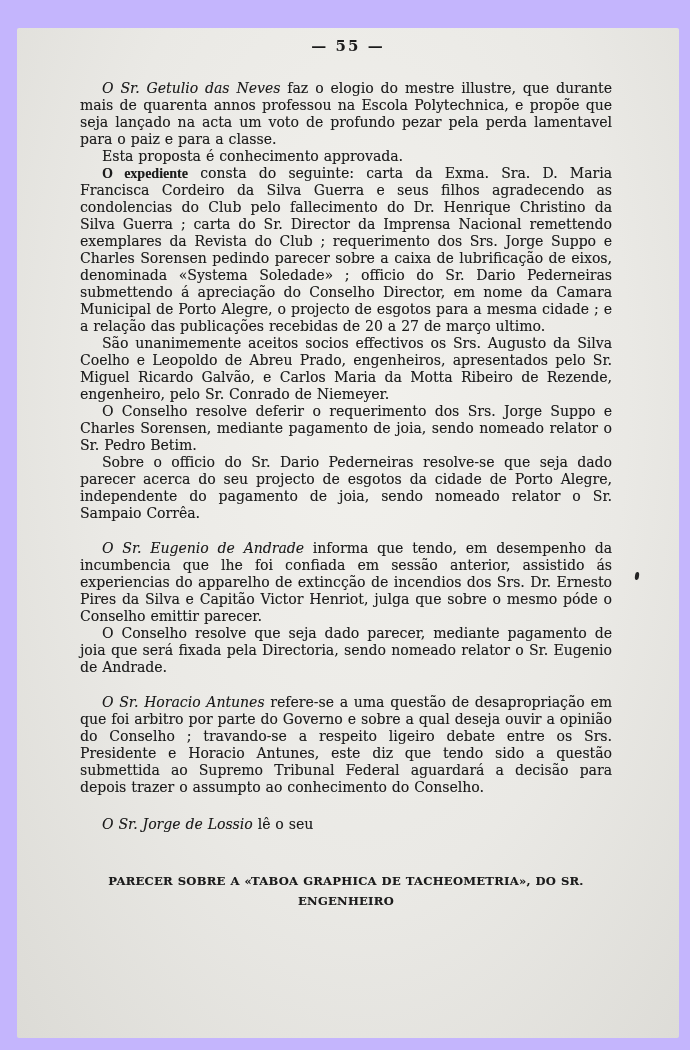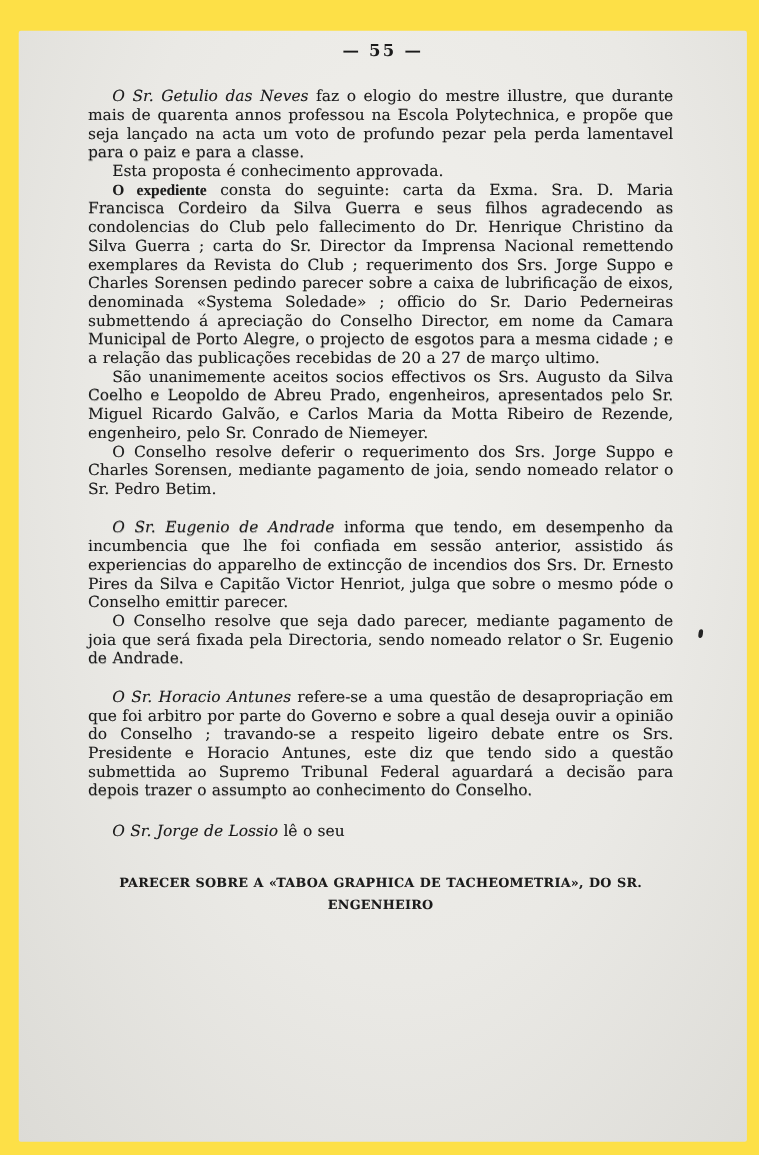--- a/index.html
+++ b/index.html
@@ -4,21 +4,21 @@
 <style>
   html, body { margin: 0; padding: 0; }
   body {
     width: 690px; height: 1050px;
     background: #000;
     position: relative;
     overflow: hidden;
   }
   .scan {
     position: absolute; inset: 0;
-    background: #fde047;
+    background: #c4b5fd;
   }
   .paper {
     position: absolute;
     top: 28px; left: 17px; right: 11px; bottom: 12px;
     background: radial-gradient(ellipse at 52% 35%, #f2f1ed 0%, #eae9e5 55%, #dcdbd6 100%);
     color: #1b1b1b;
     font-family: "DejaVu Serif", "Liberation Serif", serif;
     overflow: hidden;
     border-radius: 2px;
   }
@@ -38,21 +38,21 @@
     text-shadow: 0.2px 0.2px 0.3px rgba(20,20,20,0.35);
   }
   .para { margin: 0; }
   .indent { text-indent: 22px; }
   .gap-sm { margin-top: 18px; }
   .gap-md { margin-top: 20px; }
   .it { font-style: italic; }
   .bd { font-weight: bold; font-family: Liberation Serif, serif; }
   sup { font-size: 9px; line-height: 0; }
   .section-heading {
-    margin: 27px 0 23px 0;
+    margin: 38px 0 23px 0;
     text-align: center;
     text-indent: 0;
     font-weight: bold;
     font-size: 11.5px;
     line-height: 20px;
     letter-spacing: 0.3px;
   }
   .ink-speck {
     position: absolute;
     right: 40px; top: 544px;
@@ -76,20 +76,21 @@
 
       <p class="para indent"><span>Esta proposta é conhecimento approvada.</span></p>
 
 
       <p class="para indent"><span class="bd">O expediente</span><span> consta do seguinte: carta da Exma. Sra. D. Maria Francisca Cordeiro da Silva Guerra e seus filhos agradecendo as condolencias do Club pelo fallecimento do Dr. Henrique Christino da Silva Guerra ; carta do Sr. Director da Imprensa Nacional remettendo exemplares da Revista do Club ; requerimento dos Srs. Jorge Suppo e Charles Sorensen pedindo parecer sobre a caixa de lubrificação de eixos, denominada «Systema Soledade» ; officio do Sr. Dario Pederneiras submettendo á apreciação do Conselho Director, em nome da Camara Municipal de Porto Alegre, o projecto de esgotos para a mesma cidade ; e a relação das publicações recebidas de 20 a 27 de março ultimo.</span></p>
 
       <p class="para indent"><span>São unanimemente aceitos socios effectivos os Srs. Augusto da Silva Coelho e Leopoldo de Abreu Prado, engenheiros, apresentados pelo Sr. Miguel Ricardo Galvão, e Carlos Maria da Motta Ribeiro de Rezende, engenheiro, pelo Sr. Conrado de Niemeyer.</span></p>
 
       <p class="para indent"><span>O Conselho resolve deferir o requerimento dos Srs. Jorge Suppo e Charles Sorensen, mediante pagamento de joia, sendo nomeado relator o Sr. Pedro Betim.</span></p>
 
+      <p class="para indent"><span>Sobre o officio do Sr. Dario Pederneiras resolve-se que seja dado parecer acerca do seu projecto de esgotos da cidade de Porto Alegre, independente do pagamento de joia, sendo nomeado relator o Sr. Sampaio Corrêa.</span></p>
 
       <p class="para indent gap-sm"><span class="it">O Sr. Eugenio de Andrade</span><span> informa que tendo, em desempenho da incumbencia que lhe foi confiada em sessão anterior, assistido ás experiencias do apparelho de extincção de incendios dos Srs. Dr. Ernesto Pires da Silva e Capitão Victor Henriot, julga que sobre o mesmo póde o Conselho emittir parecer.</span></p>
 
       <p class="para indent"><span>O Conselho resolve que seja dado parecer, mediante pagamento de joia que será fixada pela Directoria, sendo nomeado relator o Sr. Eugenio de Andrade.</span></p>
 
       <p class="para indent gap-sm"><span class="it">O Sr. Horacio Antunes</span><span> refere-se a uma questão de desapropriação em que foi arbitro por parte do Governo e sobre a qual deseja ouvir a opinião do Conselho ; travando-se a respeito ligeiro debate entre os Srs. Presidente e Horacio Antunes, este diz que tendo sido a questão submettida ao Supremo Tribunal Federal aguardará a decisão para depois trazer o assumpto ao conhecimento do Conselho.</span></p>
 
       <p class="para indent gap-md"><span class="it">O Sr. Jorge de Lossio</span><span> lê o seu</span></p>
 
       <div class="section-heading">

